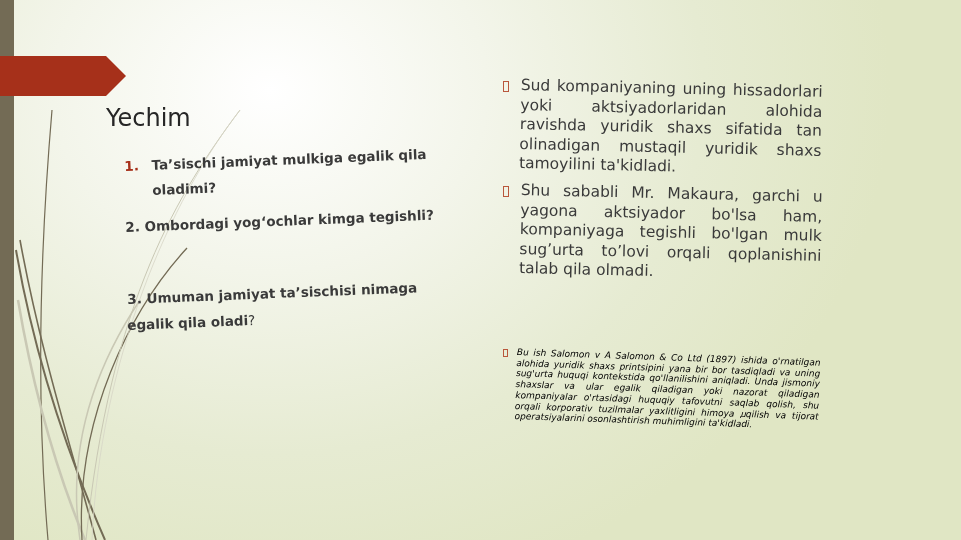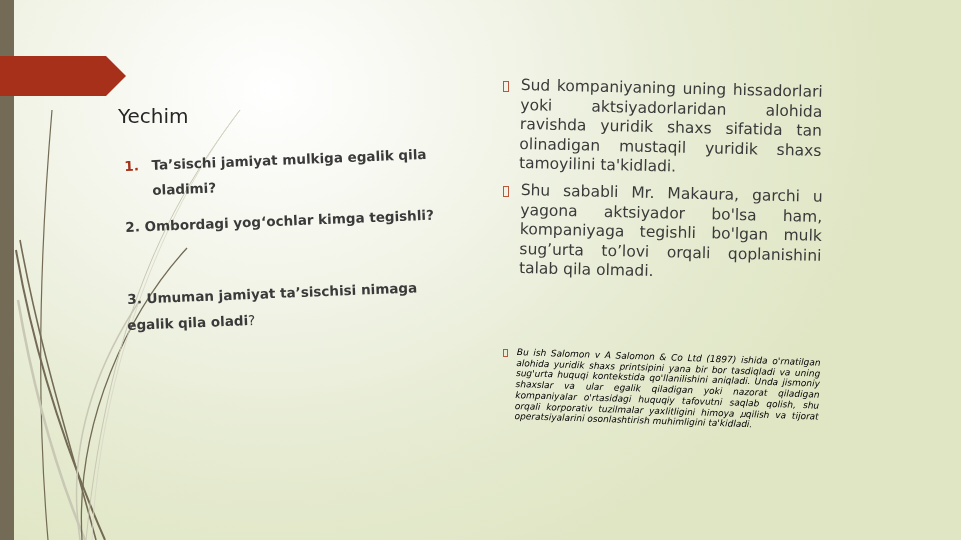--- a/index.html
+++ b/index.html
@@ -4,21 +4,21 @@
 <style>
   html, body { margin:0; padding:0; }
   body { width:961px; height:540px; overflow:hidden; position:relative;
     font-family:"DejaVu Sans", sans-serif; }
   .slide { position:absolute; left:0; top:0; width:961px; height:540px;
     background: radial-gradient(ellipse 620px 520px at 270px 90px, #ffffff 0%, #f3f5ea 35%, #e6ebd2 70%, #e0e6c4 100%);
     overflow:hidden; }
   .left-bar { position:absolute; left:0; top:0; width:14px; height:540px; background:#736b55; }
   .arrow-banner { position:absolute; left:0; top:56px; width:126px; height:40px; }
   .deco { position:absolute; left:0; top:0; width:961px; height:540px; pointer-events:none; }
-  .title { position:absolute; left:118px; top:104px; font-size:20px; color:#262626; }
+  .title { position:absolute; left:106px; top:104px; font-size:24px; color:#262626; }
   .q { position:absolute; font-weight:bold; font-size:13.5px; color:#3a3a3a; transform-origin:left top; transform:rotate(-2.3deg); }
   .q .num { color:#a6301a; }
   .q .plain { font-weight:normal; }
   .right-col { position:absolute; left:503px; width:320px; color:#3a3a3a; }
   .bullet { position:absolute; left:0; top:5px; width:4px; height:9px; border:1px solid #b9573c; }
   .para { margin-left:18px; text-align:justify; font-size:15.5px; line-height:19.5px; transform-origin:left top; transform:rotate(1.3deg); }
   .foot { position:absolute; left:503px; top:347px; width:318px; }
   .foot .bullet { top:2px; width:3px; height:6px; }
   .foot .para { font-size:9px; line-height:10.7px; font-style:italic; transform:rotate(2deg); }
 </style>

